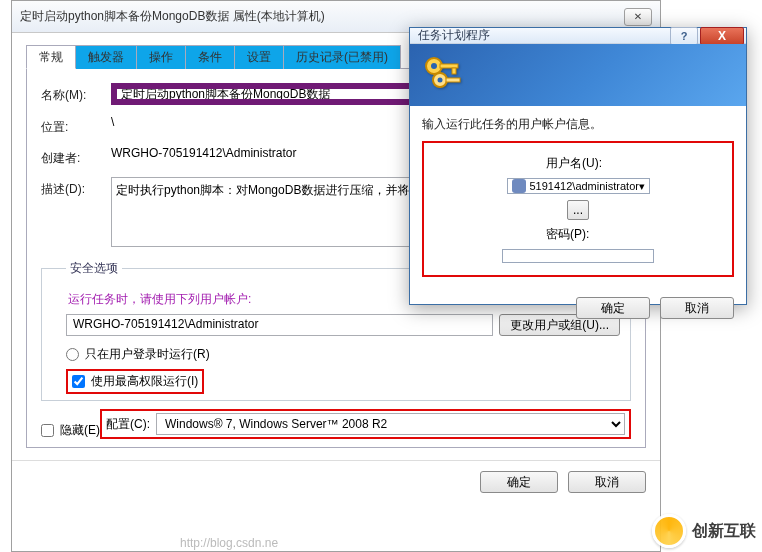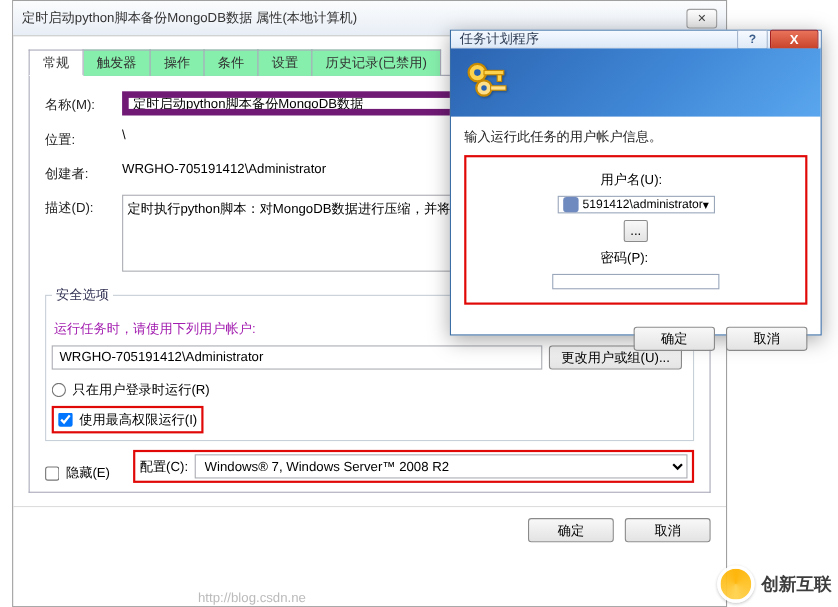--- a/index.html
+++ b/index.html
@@ -9,48 +9,48 @@
 .main-window { position: absolute; left: 11px; top: 0; width: 650px; height: 552px; background: #fff; border: 1px solid #a0a0a0; }
 .main-titlebar { height: 32px; background: linear-gradient(#fbfcfd, #e8eef6); border-bottom: 1px solid #c8c8c8; display: flex; align-items: center; padding: 0 8px; }
 .main-title { flex: 1; color: #333; font-size: 12px; }
 .win-btns { display: flex; gap: 2px; }
 .win-btn { width: 28px; height: 18px; border: 1px solid #a0a0a0; border-radius: 3px; background: linear-gradient(#fdfdfd, #e6e6e6); display: flex; align-items: center; justify-content: center; font-size: 10px; color: #444; }
 
 .main-body { padding: 12px 14px; }
 
 
 .tabs { display: flex; border-bottom: 1px solid #aab; height: 24px; position: relative; }
-.tab { padding: 3px 12px; border: 1px solid #aab; border-bottom: none; margin-right: -1px; background: #86efac; color: #333; cursor: default; height: 24px; display: flex; align-items: center; }
+.tab { padding: 3px 12px; border: 1px solid #aab; border-bottom: none; margin-right: -1px; background: #0ea5e9; color: #333; cursor: default; height: 24px; display: flex; align-items: center; }
 .tab.active { background: #fff; border-bottom: 1px solid #fff; margin-bottom: -1px; z-index: 1; }
 
 .tab-content { border: 1px solid #aab; border-top: none; padding: 14px 14px 8px 14px; background: #fff; }
 
 .form-row { display: flex; align-items: flex-start; margin-bottom: 10px; }
 .form-label { width: 70px; color: #222; padding-top: 4px; }
 .form-value { flex: 1; }
 .text-input { width: 100%; height: 22px; border: 6px solid #701a75; padding: 2px 4px; font-size: 12px; font-family: inherit; }
 .textarea { width: 100%; height: 70px; border: 1px solid #abadb3; padding: 4px; font-size: 12px; font-family: inherit; resize: none; }
 
-.fieldset { border: 1px solid #c7cfd8; padding: 10px 10px 6px 5px; margin-top: 8px; }
+.fieldset { border: 1px solid #c7cfd8; padding: 10px 10px 6px 24px; margin-top: 8px; }
 .fieldset-legend { padding: 0 4px; color: #335; font-size: 12px; }
 .field-text { margin: 4px 0 6px 2px; color: #a21caf; }
 
 .acct-row { display: flex; gap: 6px; margin-bottom: 10px; }
 .acct-input { flex: 1; height: 22px; border: 1px solid #abadb3; padding: 2px 6px; background: #fff; }
 .btn { height: 22px; padding: 0 10px; border: 1px solid #8a8a8a; border-radius: 3px; background: linear-gradient(#f8f8f8, #e3e3e3); font-size: 12px; cursor: default; display: inline-flex; align-items: center; }
 
 .radio-row, .check-row { display: flex; align-items: center; margin: 6px 0; }
 .radio-row input, .check-row input { margin-right: 6px; }
 .subindent { margin-left: 22px; }
 
 .redbox { border: 2px solid #e10808; padding: 6px 6px 2px 6px; margin-bottom: 6px; }
 .redbox-inline { border: 2px solid #e10808; display: inline-flex; align-items: center; padding: 2px 4px; }
 
 .bottom-row { display: flex; align-items: flex-end; margin-top: 8px; gap: 0; }
-.config-wrap { flex: 1; display: flex; align-items: center; gap: 6px; border: 2px solid #e10808; padding: 2px 4px; margin-left: 21px; }
+.config-wrap { flex: 1; display: flex; align-items: center; gap: 6px; border: 2px solid #e10808; padding: 2px 4px; }
 .config-select { flex: 1; height: 22px; border: 1px solid #abadb3; background: #fff; font-size: 12px; padding: 2px 4px; }
 
 .dlg-buttons { display: flex; justify-content: flex-end; gap: 10px; padding: 10px 14px; border-top: 1px solid #ddd; }
 .dlg-btn { width: 78px; height: 22px; border: 1px solid #8a8a8a; border-radius: 3px; background: linear-gradient(#f8f8f8, #e3e3e3); text-align: center; line-height: 20px; }
 
 
 .cred-window { position: absolute; left: 409px; top: 27px; width: 338px; height: 278px; background: #fff; border: 1px solid #3b6ea5; box-shadow: 0 4px 18px rgba(0,0,0,0.35); }
 .cred-titlebar { height: 16px; background: linear-gradient(#f5f9ff, #dde9f7); display: flex; align-items: center; padding: 0 2px 0 8px; border-bottom: 1px solid #c9d4e2; }
 .cred-title { flex: 1; color: #2d3b52; font-size: 12px; }
 .cred-winbtns { display: flex; gap: 0; }

